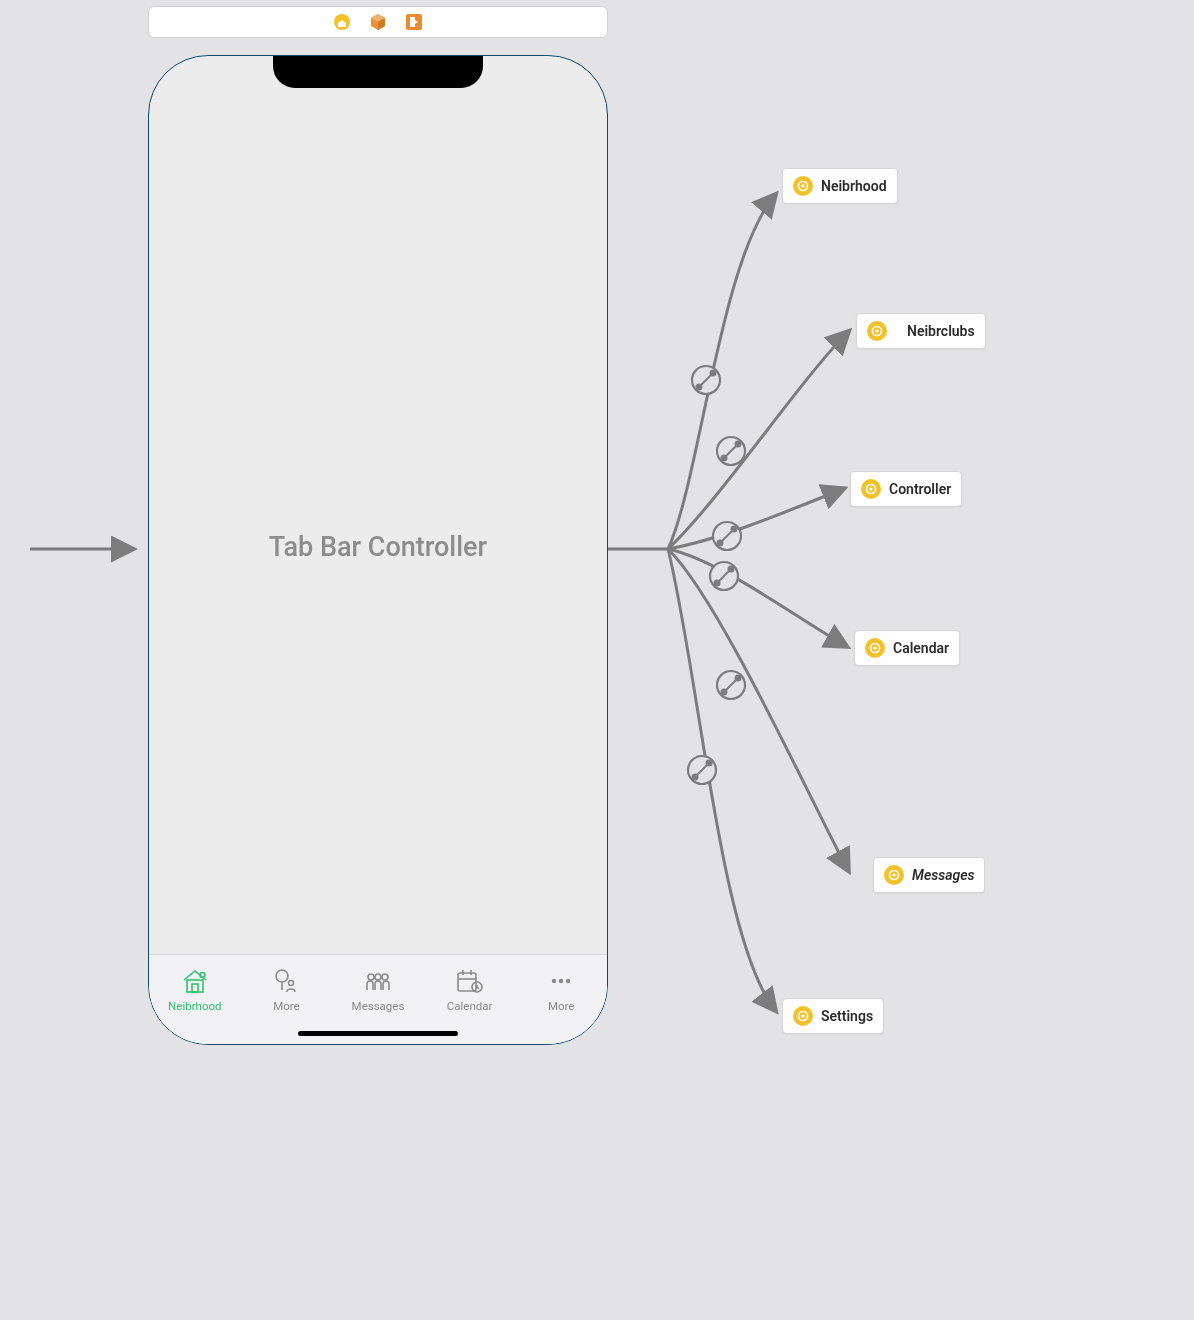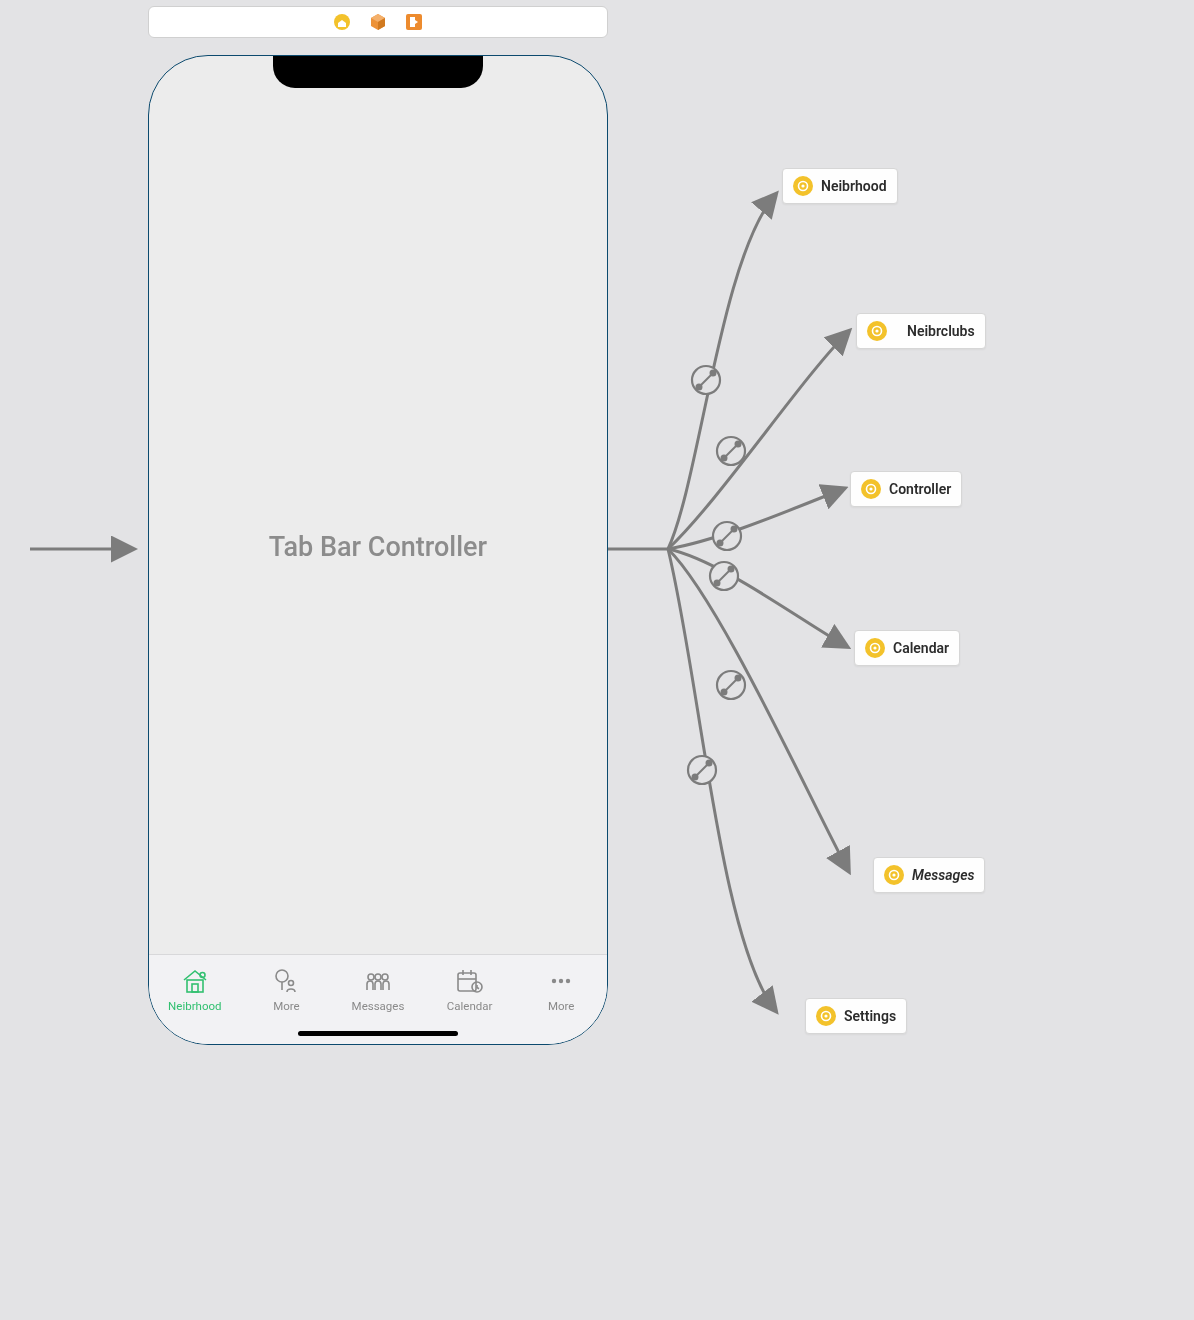--- a/index.html
+++ b/index.html
@@ -343,21 +343,21 @@
 <div class="dest-pill" style="left:873px; top:857px;font-style:italic;">
   <span class="pill-icon">
     <svg width="12" height="12" viewBox="0 0 12 12">
         <circle cx="6" cy="6" r="4.5" fill="none" stroke="#fff" stroke-width="1.6"></circle>
         <circle cx="6" cy="6" r="1.6" fill="#fff"></circle>
       </svg>
   </span>
   <span>Messages</span>
 </div>
 
-<div class="dest-pill" style="left:782px; top:998px;margin-left:23px;">
+<div class="dest-pill" style="left:782px; top:998px;">
   <span class="pill-icon">
     <svg width="12" height="12" viewBox="0 0 12 12">
         <circle cx="6" cy="6" r="4.5" fill="none" stroke="#fff" stroke-width="1.6"></circle>
         <circle cx="6" cy="6" r="1.6" fill="#fff"></circle>
       </svg>
   </span>
   <span>Settings</span>
 </div>
 
 </body></html>

